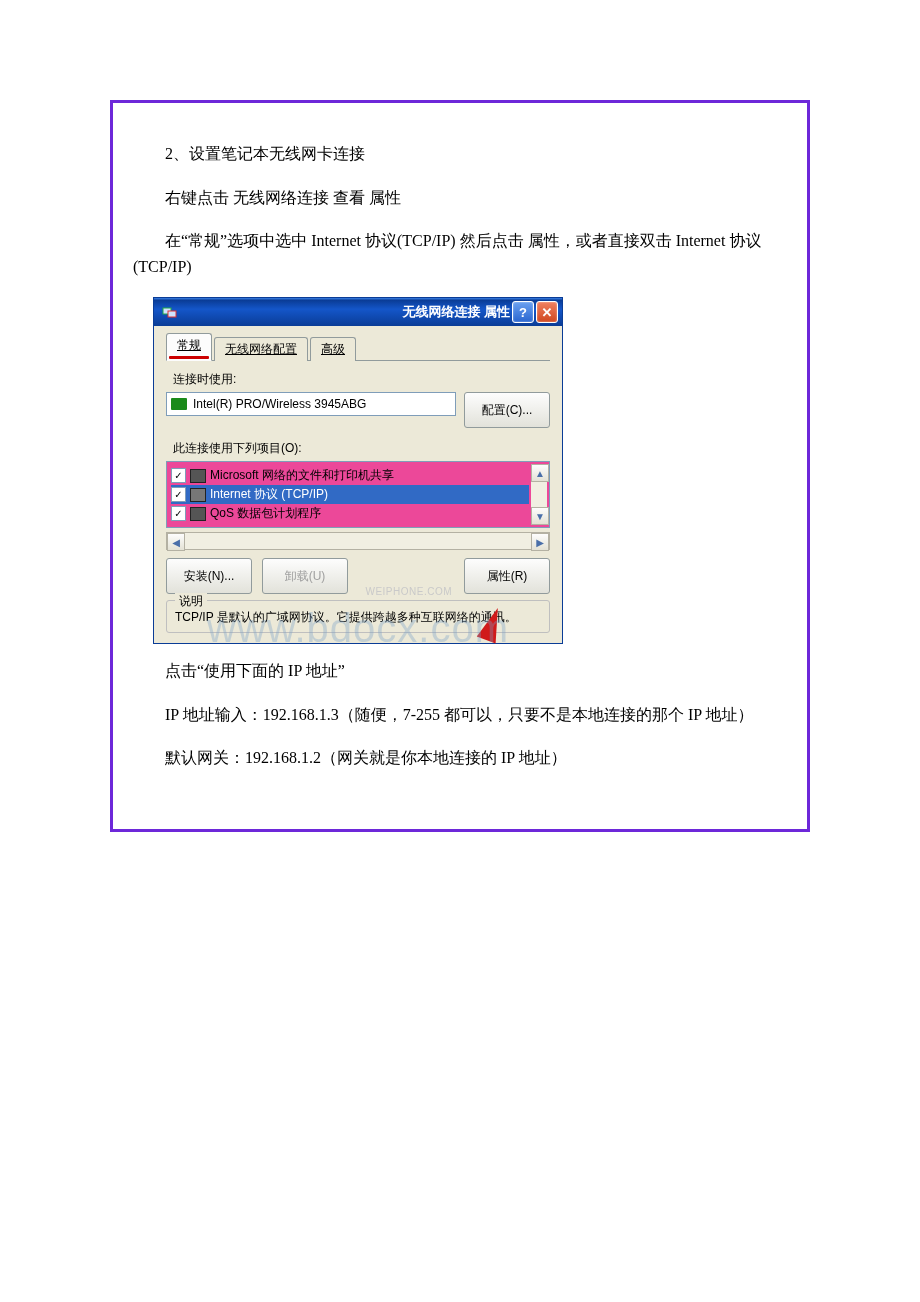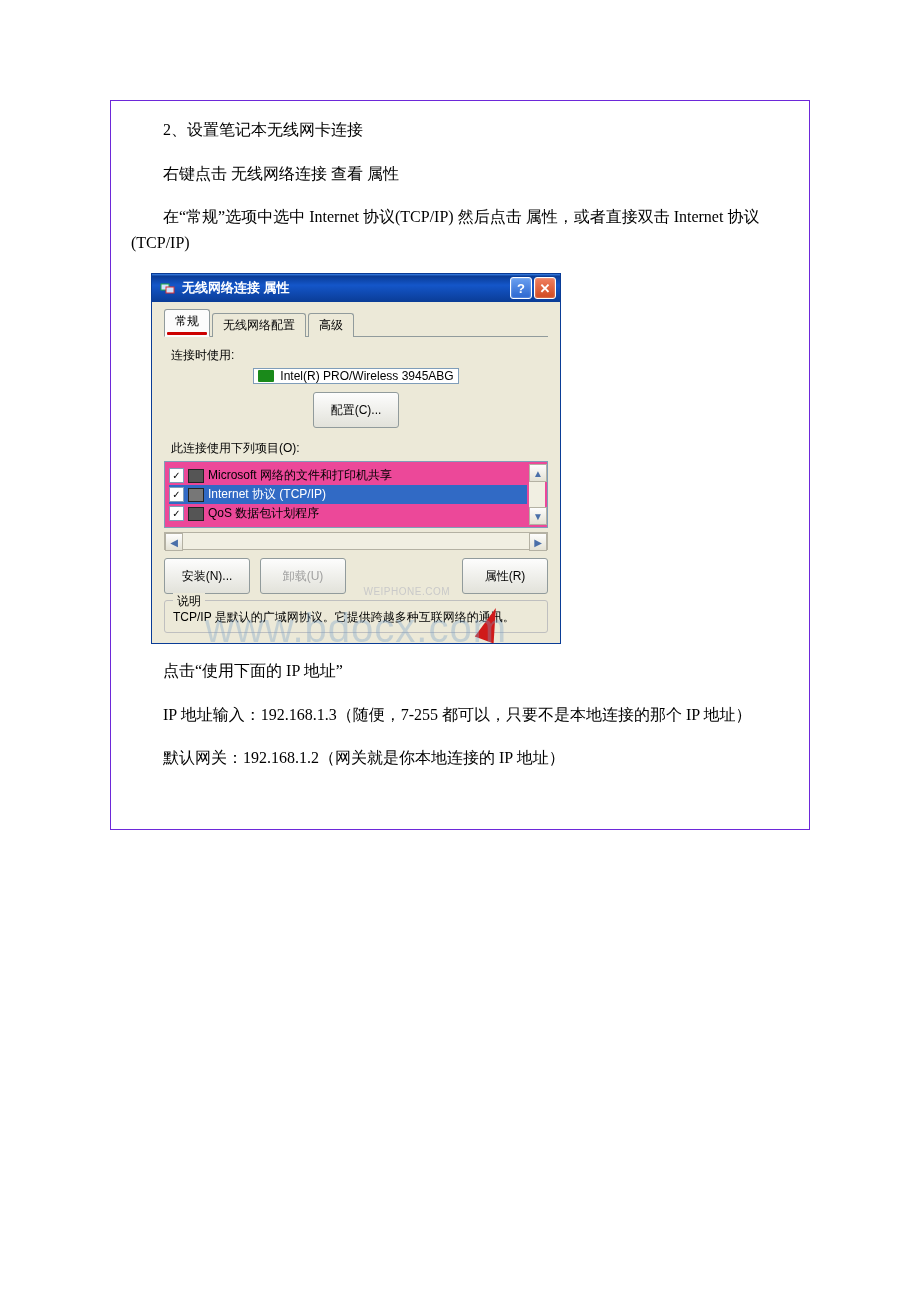--- a/index.html
+++ b/index.html
@@ -5,23 +5,23 @@
   body {
     margin: 0;
     padding: 0;
     background: #fff;
     font-family: "SimSun", "宋体", serif;
     font-size: 16px;
     color: #000;
     width: 920px;
   }
   .page-frame {
-    border: 1px solid #6d28d9;
+    border: 3px solid #6d28d9;
     margin: 100px 110px 0 110px;
-    padding: 16px 0 40px 0;
+    padding: 38px 0 40px 0;
   }
   .para {
     margin: 0 20px 18px 20px;
     text-indent: 2em;
     line-height: 1.6;
   }
   .para-cont {
     margin: 0 20px 18px 20px;
     line-height: 1.6;
   }
@@ -37,20 +37,21 @@
   }
   .titlebar {
     height: 28px;
     background: linear-gradient(to bottom, #3a81e6 0%, #0a3c96 8%, #1456c9 40%, #0a3c96 100%);
     display: flex;
     align-items: center;
     padding: 0 4px 0 8px;
     color: #fff;
     font-weight: bold;
     font-size: 13px;
+    text-align: right;
   }
   .titlebar .ticon {
     width: 16px; height: 14px;
     margin-right: 6px;
     display: inline-block;
   }
   .titlebar .title-text { flex: 1; }
   .tbtn {
     width: 20px; height: 20px;
     margin-left: 2px;
@@ -65,20 +66,21 @@
   .tbtn.close { background: linear-gradient(#f08060,#d04820); color: #fff; }
   .dialog-body {
     padding: 6px 12px 10px 12px;
     position: relative;
   }
   .tabs {
     display: flex;
     align-items: flex-end;
     border-bottom: 1px solid #919b9c;
     margin-bottom: 10px;
+    text-decoration: underline;
   }
   .tab {
     padding: 3px 10px 3px 10px;
     border: 1px solid #919b9c;
     border-bottom: none;
     background: #ece9d8;
     margin-right: 2px;
     border-radius: 3px 3px 0 0;
     font-size: 12px;
     position: relative;
@@ -90,21 +92,21 @@
   }
   .tab .underline {
     display: block;
     height: 3px;
     background: #c00;
     margin: 2px -8px -2px -8px;
     border-radius: 1px;
   }
   .label { margin: 4px 0 4px 7px; }
   .adapter-row {
-    display: flex; gap: 8px; align-items: center; margin-bottom: 12px; flex-direction: column;
+    display: flex; gap: 8px; align-items: flex-start; margin-bottom: 12px;
   }
   .adapter-box {
     flex: 1;
     border: 1px solid #7f9db9;
     background: #fff;
     height: 22px;
     display: flex; align-items: center;
     padding: 0 4px;
     font-size: 12px;
   }

